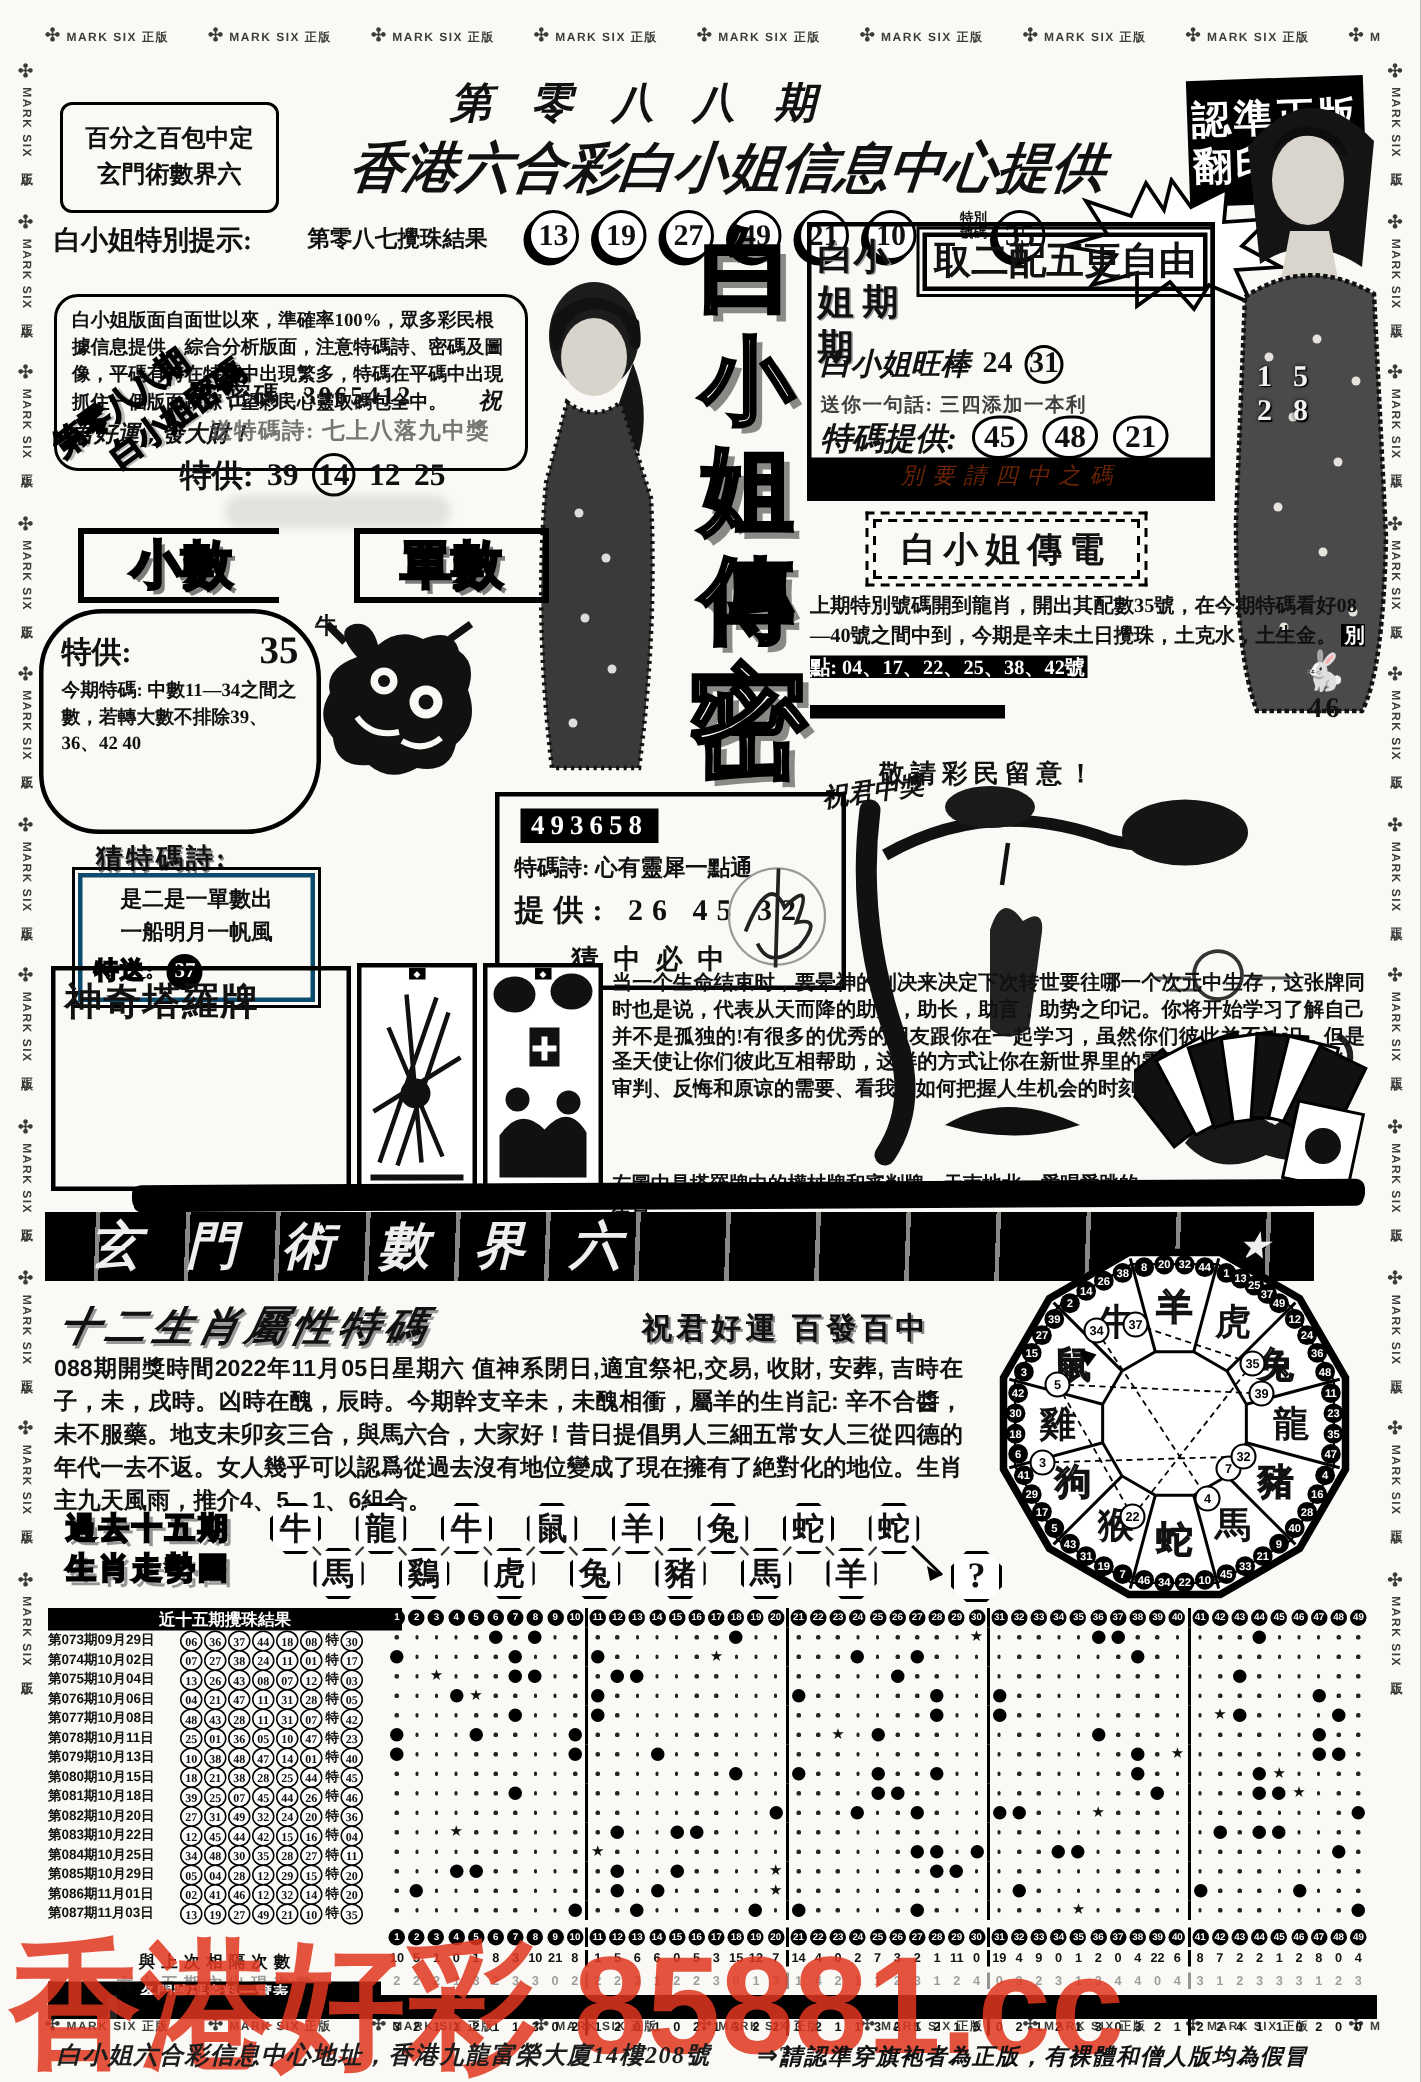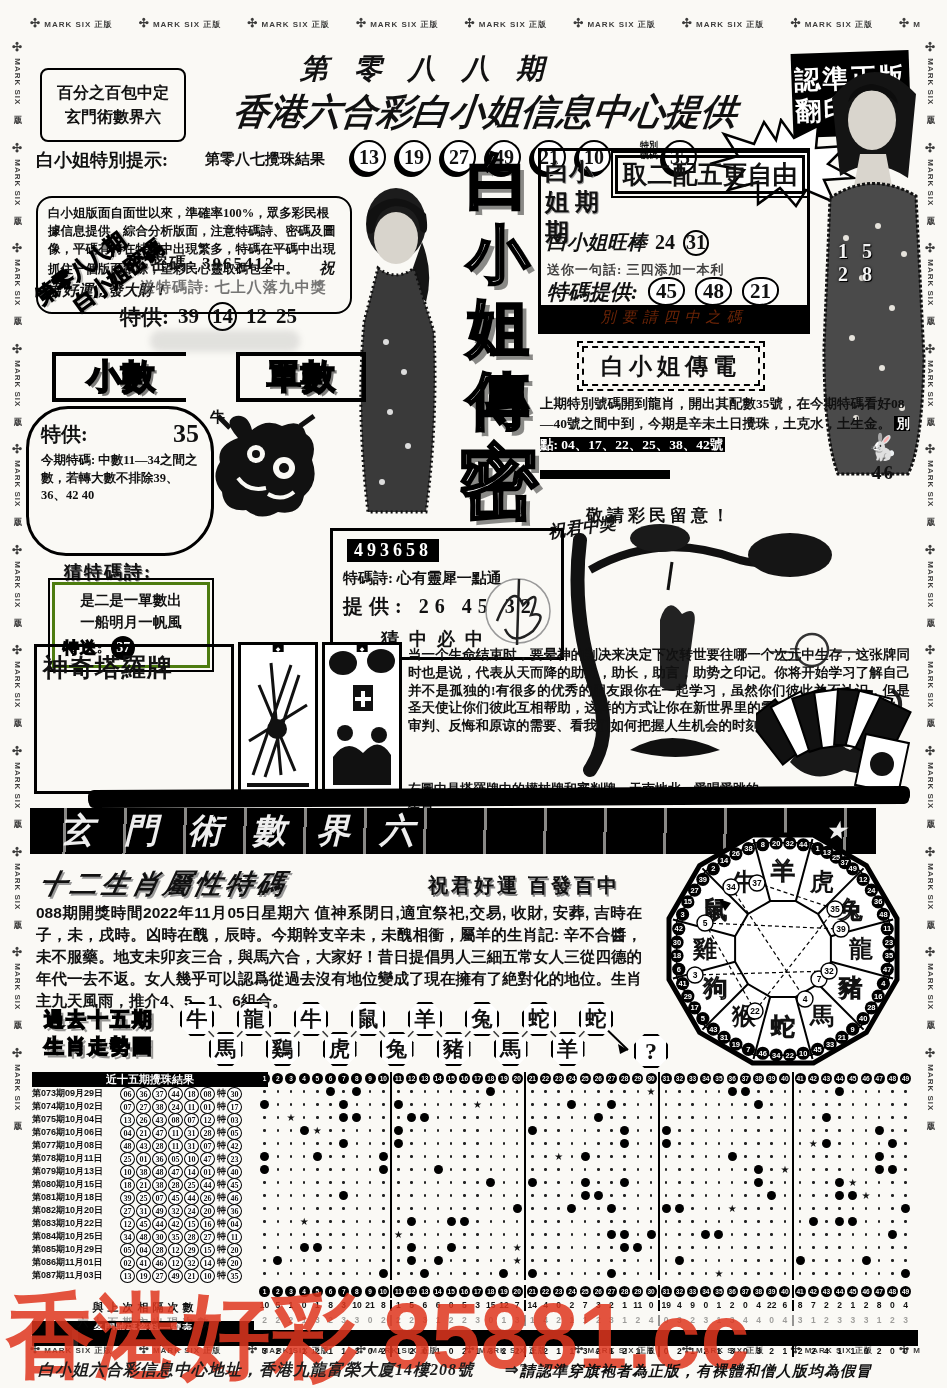--- a/index.html
+++ b/index.html
@@ -97,21 +97,21 @@
   .numhdr span{color:#fff;-webkit-text-stroke:2px #000;text-shadow:3px 3px 0 rgba(0,0,0,.5);}
   #hdr-small{left:52px;top:352px;width:134px;height:50px;border-right:none;}
   #hdr-single{left:192px;top:352px;width:130px;height:50px;margin-left:44px;}
   #bubble{left:26px;top:406px;width:188px;height:150px;border:3px solid #000;border-radius:42px 46px 50px 40px;
       padding:10px 12px;}
   #bubble-tg{font-size:20px;font-weight:900;display:flex;justify-content:space-between;align-items:center;}
   #bubble-note{font-size:12.5px;font-weight:bold;line-height:1.4;margin-top:3px;}
   #ox{left:208px;top:408px;width:116px;height:118px;}
   #ox-char{left:210px;top:408px;font-size:15px;font-weight:900;}
   #poem-title{left:64px;top:560px;font-size:18px;font-weight:900;letter-spacing:2px;text-shadow:1px 1px 0 #888;}
-  #poem-box{left:52px;top:582px;width:158px;height:86px;border:3px solid #4d7c0f;outline:2px solid #000;outline-offset:2px;
+  #poem-box{left:52px;top:582px;width:158px;height:86px;border:3px solid #0c4a6e;outline:2px solid #000;outline-offset:2px;
       padding:5px 8px;font-size:14.5px;font-weight:900;line-height:1.5;text-align:center;}
   #tesong{display:flex;align-items:center;gap:8px;margin-top:2px;justify-content:flex-start;}
   #tesong .lbl{font-size:16px;color:#fff;-webkit-text-stroke:1.2px #000;letter-spacing:1px;}
   #tesong .blk{width:24px;height:24px;background:#000;color:#fff;border-radius:50%;display:inline-flex;
       align-items:center;justify-content:center;font-size:14px;font-weight:900;}
 
   
   #sign-box{left:330px;top:528px;width:234px;height:132px;border:3px solid #000;padding:5px 8px;}
   #sign-code{position:absolute;left:14px;top:8px;background:#000;color:#fff;font-size:18px;font-weight:900;
       letter-spacing:4px;padding:1px 7px;}

